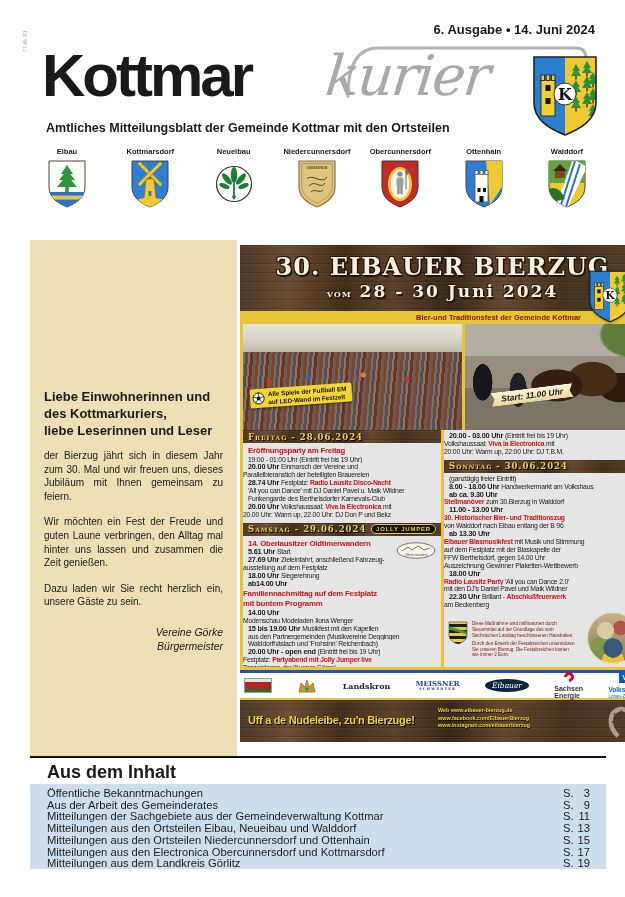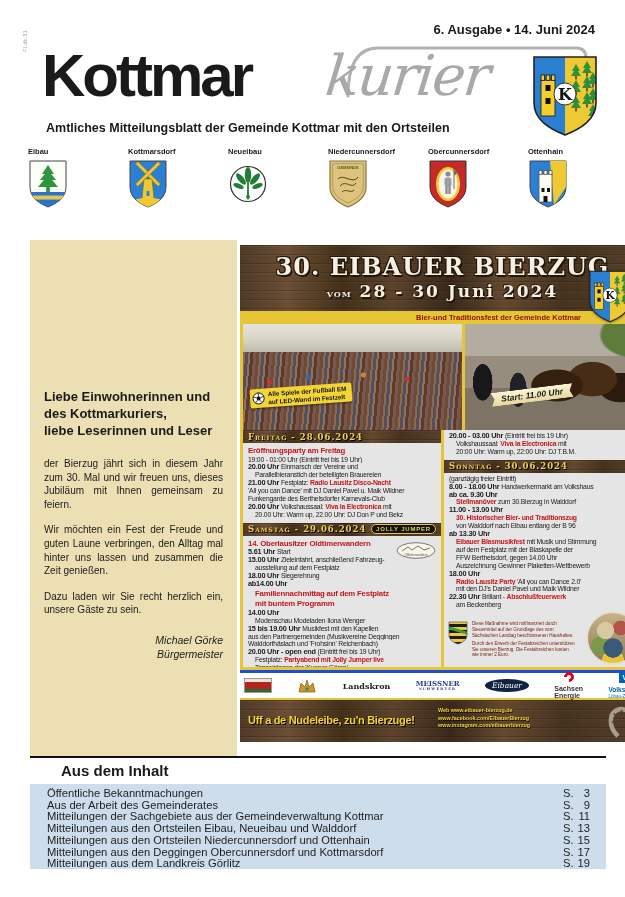--- a/index.html
+++ b/index.html
@@ -15,28 +15,28 @@
   .title-black{position:absolute;left:42px;top:46px;font-size:60px;font-weight:bold;
                letter-spacing:-3px;line-height:1}
   .title-script{position:absolute;left:326px;top:42px;font-size:56px;color:#a9a9a9;
                 font-family:"DejaVu Serif",serif;font-style:italic;letter-spacing:-2px;
                 transform:skewX(-6deg);line-height:1.2}
   .crest-main{position:absolute;top:54px;right:26px}
   .subtitle{position:absolute;left:46px;top:121px;font-size:12.5px;font-weight:bold}
 
   
   .districts{position:absolute;top:147px;left:28px;width:578px;display:flex;justify-content:space-between}
-  .district{width:78px;display:flex;flex-direction:column;gap:2px}
+  .district{width:78px;display:flex;flex-direction:column;align-items:center;gap:2px}
   .district .lbl{font-size:7.5px;font-weight:bold;white-space:nowrap}
 
   
   .letter{position:absolute;left:30px;top:240px;width:207px;height:516px;background:#ecdfb4;
           padding:148px 14px 0 14px}
   .letter .hline{font-size:13px;font-weight:bold;line-height:17px}
-  .letter .hblock{margin-bottom:18px}
+  .letter .hblock{margin-bottom:10px}
   .letter p{font-size:10px;line-height:13.6px;text-align:justify;margin:0 0 12px}
   .sig{font-style:italic;text-align:right;font-size:10.5px;line-height:14px;margin-top:16px;
        font-family:"Liberation Sans",sans-serif}
 
   
   .poster{position:absolute;left:240px;top:245px;width:405px;height:497px;display:flex;
           flex-direction:column;background:#e6c636}
   .wood{background-image:repeating-linear-gradient(180deg,rgba(0,0,0,.18) 0 1px,rgba(255,255,255,.04) 1px 2px,transparent 2px 9px),
         linear-gradient(90deg,#4f3a28 0%,#6b4e34 12%,#433019 25%,#5c432c 38%,#39281a 52%,#64492f 65%,#46331f 80%,#55402a 100%)}
   .p-head{height:66px;position:relative;text-align:center;color:#f4f0e4}
@@ -82,21 +82,21 @@
           padding:0 5px;letter-spacing:1px;text-shadow:1px 1px 0 #000;font-variant:small-caps}
   .daybar.mt{margin-top:4px}
   .jolly{background:#111;border:1px solid #e6c636;color:#e8d24a;font-family:"Liberation Sans",sans-serif;
          font-size:6px;font-weight:bold;padding:0 4px;border-radius:6px;letter-spacing:.8px;
          font-variant:normal;text-shadow:none;text-transform:uppercase;line-height:8px}
   .plines{padding-top:2px}
   .pl{font-size:6.8px;line-height:7.9px;padding:0 5px;white-space:nowrap;overflow:hidden;letter-spacing:-.2px}
   .pl.hl{font-size:7.8px;line-height:9.5px;padding-top:1px}
   .pl .t{font-weight:bold;font-size:7.3px}
   .pl .r{font-weight:bold;color:#c4161c}
-  .pl.ind{padding-left:12px}
+  .pl.ind{padding-left:0}
   .oldtimer{position:absolute;right:5px;top:112px}
   .funding{margin-top:auto;display:flex;gap:4px;padding:2px 4px 4px;position:relative;align-items:flex-start}
   .fund-text{font-size:4.6px;line-height:5.6px;color:#7c2012;width:104px}
   .fund-text p{margin:0 0 3px}
   .fund-photo{position:absolute;right:2px;bottom:0;width:54px;height:54px;border-radius:50%;
               border:2px solid #e4e0d2;z-index:5;
               background:
                 radial-gradient(circle at 35% 35%, #d9c9a0 0 18%, transparent 19%),
                 radial-gradient(circle at 65% 30%, #b05548 0 15%, transparent 16%),
                 radial-gradient(circle at 50% 70%, #3a5a7a 0 22%, transparent 23%),
@@ -124,21 +124,21 @@
   .vb-txt .sub{font-size:4.5px;font-weight:normal;display:block}
   .p-foot{height:42px;flex:0 0 42px;position:relative;color:#f2d435}
   .slogan{position:absolute;left:8px;top:14px;font-size:11px;font-weight:bold;letter-spacing:-.3px;
           text-shadow:1px 1px 0 #000;white-space:nowrap}
   .weblinks{position:absolute;left:198px;top:7px;font-size:5.4px;line-height:7.6px;font-weight:bold;
             color:#f2d435;text-shadow:.5px .5px 0 #000}
   .horseshoe{position:absolute;right:6px;top:4px;transform:rotate(-25deg);opacity:.85}
 
   
   .toc-rule{position:absolute;left:30px;top:756px;width:576px;border-top:2px solid #111}
-  .toc-head{position:absolute;left:61px;top:762px;font-size:15px;font-weight:bold}
+  .toc-head{position:absolute;left:47px;top:762px;font-size:18px;font-weight:bold}
   .toc-box{position:absolute;left:30px;top:784px;width:576px;height:85px;background:#cdddec;
            padding:4px 16px 0 17px}
   .toc-row{display:flex;justify-content:space-between;font-size:11.2px;line-height:11.7px;color:#1d1d1d}
   .toc-row .pg{display:inline-flex;width:27px;justify-content:space-between}
 </style>
 </head>
 <body>
 
 <div class="side-note">Fl.dk.91</div>
 <div class="edition">6. Ausgabe • 14. Juni 2024</div>
@@ -279,33 +279,52 @@
         <rect x="11" y="15" width="13" height="28" fill="#fbfbf3" stroke="#555" stroke-width="0.8"></rect>
         <rect x="11" y="11.5" width="3" height="4" fill="#fbfbf3" stroke="#555" stroke-width="0.8"></rect>
         <rect x="16" y="11.5" width="3" height="4" fill="#fbfbf3" stroke="#555" stroke-width="0.8"></rect>
         <rect x="21" y="11.5" width="3" height="4" fill="#fbfbf3" stroke="#555" stroke-width="0.8"></rect>
         <rect x="13.5" y="29" width="3" height="4" fill="#111"></rect>
         <rect x="19" y="29" width="3" height="4" fill="#111"></rect>
         <rect x="15.5" y="37" width="4" height="6" fill="#111"></rect>
       </g>
     </svg>
   </div>
+  <div class="district">
+    <div class="lbl">Walddorf</div>
+    <svg width="40" height="52" viewBox="0 0 40 50">
+      <defs>
+          <clipPath id="cpG">
+            <path d="M2,2 h36 v26 c0,11 -9.5,16.5 -18,20 c-8.5,-3.5 -18,-9 -18,-20 z"></path>
+          </clipPath>
+        </defs>
+      <path d="M2,2 h36 v26 c0,11 -9.5,16.5 -18,20 c-8.5,-3.5 -18,-9 -18,-20 z" fill="#eec931" stroke="#444"></path>
+      <g clip-path="url(#cpG)">
+        <rect x="0" y="0" width="40" height="24" fill="#63a33c"></rect>
+        <polygon points="26,0 40,8 20,50 10,44" fill="#ffffff"></polygon>
+        <path d="M28,2 L14,46 M33,5 L19,48" stroke="#2b72c8" stroke-width="2" fill="none"></path>
+        <rect x="8" y="12" width="10" height="7" fill="#7a4a26"></rect>
+        <polygon points="6,12 13,5 20,12" fill="#3a2a18"></polygon>
+        <path d="M2,30 Q12,26 18,40 L2,44 Z" fill="#2e6e2e"></path>
+      </g>
+    </svg>
+  </div>
 </div>
 
 <div class="letter">
   <div class="hblock">
     <div class="hline">Liebe Einwohnerinnen und</div>
     <div class="hline">des Kottmarkuriers,</div>
     <div class="hline">liebe Leserinnen und Leser</div>
   </div>
   <p>der Bierzug jährt sich in diesem Jahr zum 30. Mal und wir freuen uns,  dieses Jubiläum mit Ihnen gemeinsam zu feiern.</p>
   <p>Wir möchten ein Fest der Freude und guten Laune verbringen, den Alltag mal hinter uns lassen und zusammen die Zeit genießen.</p>
   <p>Dazu laden wir Sie recht herzlich ein, unsere Gäste zu sein.</p>
   <div class="sig">
-    <div>Michael Görke</div>
+    <div>Vereine Görke</div>
     <div>Bürgermeister</div>
   </div>
 </div>
 
 <div class="poster">
   <div class="p-head wood">
     <div class="p-title">30. EIBAUER BIERZUG</div>
     <div class="p-date">
       <span class="pfx">vom</span>
       <span>28 - 30 Juni 2024</span>
@@ -336,34 +355,34 @@
   <div class="p-prog">
     <div class="pcol">
       <div class="daybar wood">
         <span>Freitag - 28.06.2024</span>
       </div>
       <div class="plines">
           <div class="pl hl"><span class="r">Eröffnungsparty am Freitag</span></div>
           <div class="pl"><span>19:00 - 01:00 Uhr (Eintritt frei bis 19 Uhr)</span></div>
           <div class="pl"><span class="t">20.00 Uhr </span><span>Einmarsch der Vereine und</span></div>
           <div class="pl ind"><span>Parallelbieranstich der beteiligten Brauereien</span></div>
-          <div class="pl"><span class="t">21.00 Uhr </span><span>Festplatz: </span><span class="r">Radio Lausitz Disco-Nacht</span></div>
+          <div class="pl"><span class="t">28.74 Uhr </span><span>Festplatz: </span><span class="r">Radio Lausitz Disco-Nacht</span></div>
           <div class="pl"><span>'All you can Dance' mit DJ Daniel Pavel u. Maik Wildner</span></div>
           <div class="pl"><span>Funkengarde des Berthelsdorfer Karnevals-Club</span></div>
           <div class="pl"><span class="t">20.00 Uhr </span><span>Volkshaussaal: </span><span class="r">Viva la Electronica</span><span> mit</span></div>
           <div class="pl ind"><span>20.00 Uhr: Warm up, 22.00 Uhr: DJ Don P und Bekz</span></div>
         </div>
       <div class="daybar wood mt">
         <span>Samstag - 29.06.2024</span>
         <span class="jolly">Jolly Jumper</span>
       </div>
       <div class="plines">
           <div class="pl hl"><span class="r">14. Oberlausitzer Oldtimerwandern</span></div>
           <div class="pl"><span class="t">5.61 Uhr </span><span>Start</span></div>
-          <div class="pl"><span class="t">15.00 Uhr </span><span>Zieleinfahrt, anschließend Fahrzeug-</span></div>
+          <div class="pl"><span class="t">27.69 Uhr </span><span>Zieleinfahrt, anschließend Fahrzeug-</span></div>
           <div class="pl ind"><span>ausstellung auf dem Festplatz</span></div>
           <div class="pl"><span class="t">18.00 Uhr </span><span>Siegerehrung</span></div>
           <div class="pl"><span class="t">ab14.00 Uhr</span></div>
           <div class="pl ind hl"><span class="r">Familiennachmittag auf dem Festplatz</span></div>
           <div class="pl ind hl"><span class="r">mit buntem Programm</span></div>
           <div class="pl"><span class="t">14.00 Uhr</span></div>
           <div class="pl ind"><span>Modenschau Modeladen Ilona Wenger</span></div>
           <div class="pl"><span class="t">15 bis 19.00 Uhr </span><span>Musikfest mit den Kapellen</span></div>
           <div class="pl"><span>aus den Partnergemeinden (Musikvereine Deggingen</span></div>
           <div class="pl"><span>Walddorfhäslach und 'Frohsinn' Reichenbach)</span></div>
@@ -517,21 +536,21 @@
       </span>
   </div>
   <div class="toc-row">
     <span>Mitteilungen aus den Ortsteilen Niedercunnersdorf und Ottenhain</span>
     <span class="pg">
         <span>S.</span>
         <span>15</span>
       </span>
   </div>
   <div class="toc-row">
-    <span>Mitteilungen aus den Deggingen Obercunnersdorf und Kottmarsdorf</span>
+    <span>Mitteilungen aus den Electronica Obercunnersdorf und Kottmarsdorf</span>
     <span class="pg">
         <span>S.</span>
         <span>17</span>
       </span>
   </div>
   <div class="toc-row">
     <span>Mitteilungen aus dem Landkreis Görlitz</span>
     <span class="pg">
         <span>S.</span>
         <span>19</span>

